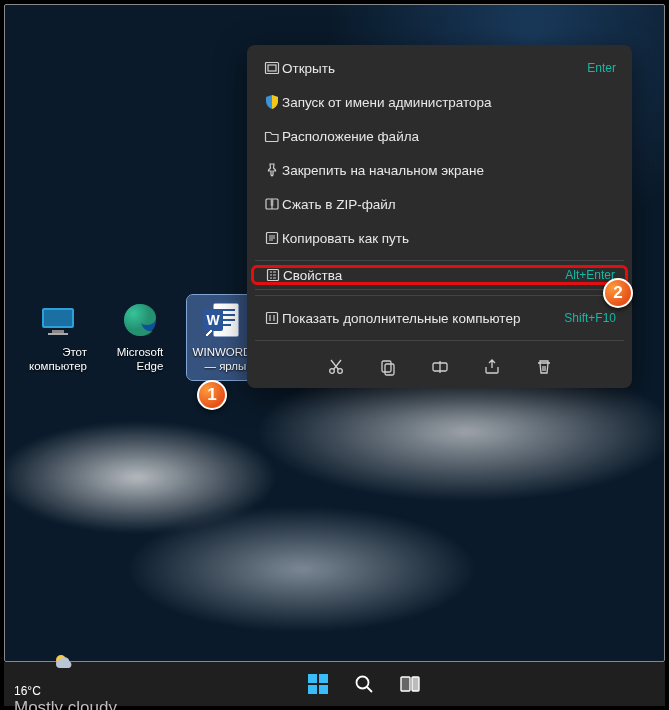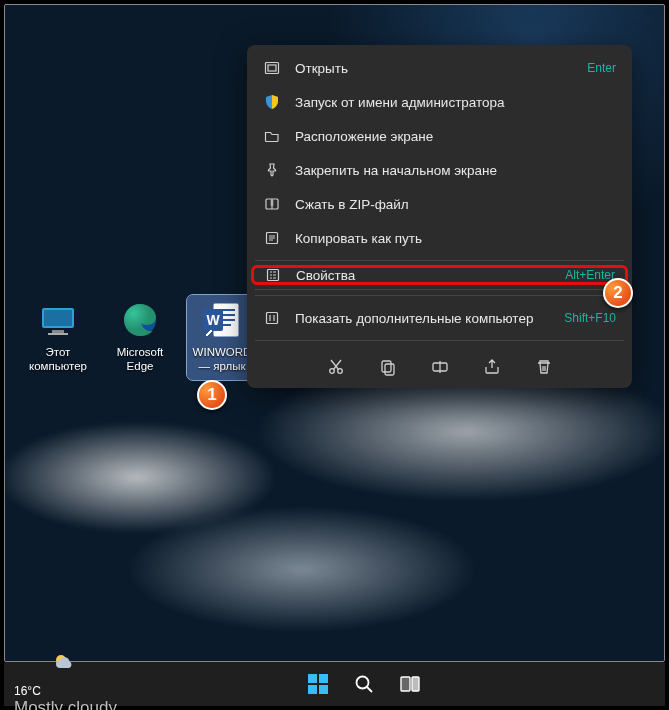--- a/index.html
+++ b/index.html
@@ -22,32 +22,32 @@
      radial-gradient(ellipse 300px 100px at 70% 50%, rgba(255,255,255,.6), transparent 70%),
      radial-gradient(ellipse 250px 90px at 45% 80%, rgba(200,210,220,.6), transparent 70%);
     filter: blur(2px);
   }
 
   
   .desktop-icons { position: absolute; top: 290px; left: 18px; display: flex; gap: 12px; }
   .icon-col { display: flex; flex-direction: column; gap: 14px; }
   .dicon { width: 70px; display:flex; flex-direction:column; align-items:center; cursor:pointer; padding:4px 0 6px; border-radius:3px; }
   .dicon .glyph { width:42px; height:42px; display:flex; align-items:center; justify-content:center; }
-  .dicon .label { color:#fff; font-size:11.5px; text-align:center; line-height:1.25; margin-top:4px; text-shadow:0 1px 2px #000; white-space:pre-line; }
+  .dicon .label { color:#fff; font-size:11.5px; text-align:right; line-height:1.25; margin-top:4px; text-shadow:0 1px 2px #000; white-space:pre-line; }
   .dicon.selected { background: rgba(120,170,255,.40); outline:1px solid rgba(160,200,255,.8); }
   .hl-red { outline:3px solid #e10f0f; border-radius:6px; padding:4px 0 6px; }
 
   
   .ctx {
     position:absolute; top:40px; left:242px; width:385px;
     background:#2c2c2c; border-radius:8px; padding:6px;
     box-shadow:0 8px 30px rgba(0,0,0,.55);
     color:#e8e8e8; font-size:13.5px;
   }
-  .ctx .row { display:flex; align-items:center; height:34px; border-radius:4px; padding:0 10px; gap:14px; cursor:pointer; }
+  .ctx .row { display:flex; align-items:center; height:34px; border-radius:4px; padding:0 10px; gap:1px; cursor:pointer; }
   .ctx .row .ico { width:18px; height:18px; flex:none; display:flex; align-items:center; justify-content:center; color:#d0d0d0; }
   .ctx .row .txt { flex:1; }
   .ctx .row .hint { color:#14b8a6; font-size:12px; }
   .sep { height:1px; background:#444; margin:5px 2px; }
   .ctx .hl-row { border:3px solid #e10f0f; border-radius:6px; margin:-1px -2px; height:20px; }
   .bottom-bar { display:flex; justify-content:center; gap:30px; padding:10px 0 4px; color:#cfcfcf; }
   .bb-btn { width:22px; height:22px; display:flex; align-items:center; justify-content:center; cursor:pointer; }
 
   
   .badge { position:absolute; width:30px; height:30px; border-radius:50%;
@@ -145,21 +145,21 @@
           </svg>
         </span>
       <span class="txt">Запуск от имени администратора</span>
     </div>
     <div class="row">
       <span class="ico">
           <svg width="16" height="16" viewBox="0 0 16 16" fill="none" stroke="currentColor" stroke-width="1.2">
             <path d="M1.5 4.5h5l1.5 2h6v6a1 1 0 0 1-1 1H2.5a1 1 0 0 1-1-1z"></path>
           </svg>
         </span>
-      <span class="txt">Расположение экране</span>
+      <span class="txt">Расположение файла</span>
     </div>
     <div class="row">
       <span class="ico">
           <svg width="16" height="16" viewBox="0 0 16 16" fill="none" stroke="currentColor" stroke-width="1.2">
             <path d="M6 2h4l-.5 4 2 2v1H9v4l-1 1-1-1v-4H4.5v-1l2-2z"></path>
           </svg>
         </span>
       <span class="txt">Закрепить на начальном экране</span>
     </div>
     <div class="row">

